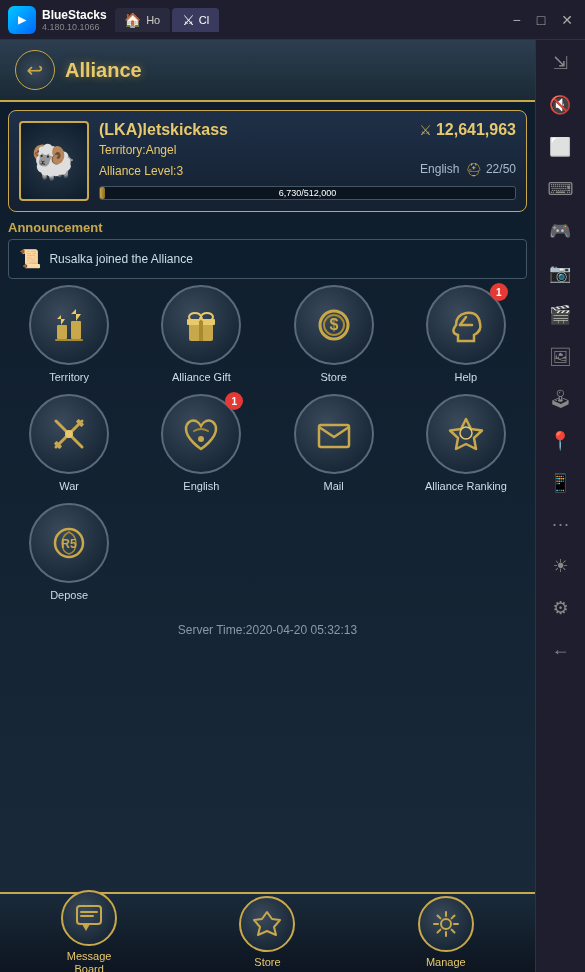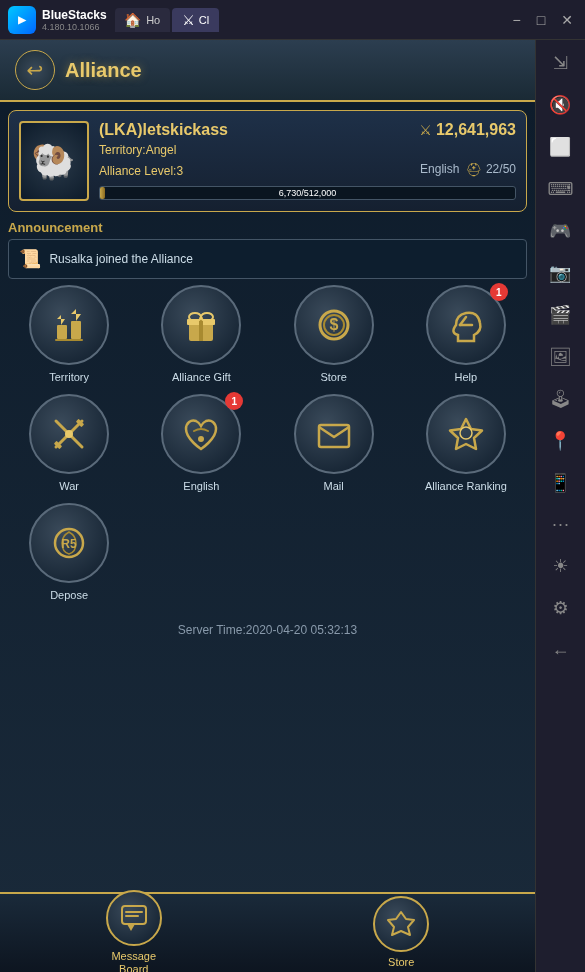--- a/index.html
+++ b/index.html
@@ -590,20 +590,38 @@
 
     <div class="nav-item">
       <div class="nav-icon-circle">
         <svg width="30" height="30" viewBox="0 0 30 30">
           <path d="M15 3 L20 10 L28 11 L22 18 L24 26 L15 22 L6 26 L8 18 L2 11 L10 10 Z" fill="none" stroke="#c8a84b" stroke-width="2" stroke-linejoin="round"></path>
         </svg>
       </div>
       <span class="nav-label">Store</span>
     </div>
 
+    <div class="nav-item">
+      <div class="nav-icon-circle">
+        <svg width="30" height="30" viewBox="0 0 30 30">
+          <circle cx="15" cy="15" r="5" fill="none" stroke="#c8a84b" stroke-width="2"></circle>
+          <g stroke="#c8a84b" stroke-width="2" stroke-linecap="round">
+            <line x1="15" y1="3" x2="15" y2="7"></line>
+            <line x1="15" y1="23" x2="15" y2="27"></line>
+            <line x1="3" y1="15" x2="7" y2="15"></line>
+            <line x1="23" y1="15" x2="27" y2="15"></line>
+            <line x1="6.5" y1="6.5" x2="9.4" y2="9.4"></line>
+            <line x1="20.6" y1="20.6" x2="23.5" y2="23.5"></line>
+            <line x1="23.5" y1="6.5" x2="20.6" y2="9.4"></line>
+            <line x1="9.4" y1="20.6" x2="6.5" y2="23.5"></line>
+          </g>
+        </svg>
+      </div>
+      <span class="nav-label">Manage</span>
+    </div>
 
   </div>
 
 </div>
 
 <div class="right-sidebar">
   <span class="sidebar-icon">⇲</span>
   <span class="sidebar-icon">🔇</span>
   <span class="sidebar-icon">⬜</span>
   <span class="sidebar-icon">⌨</span>

